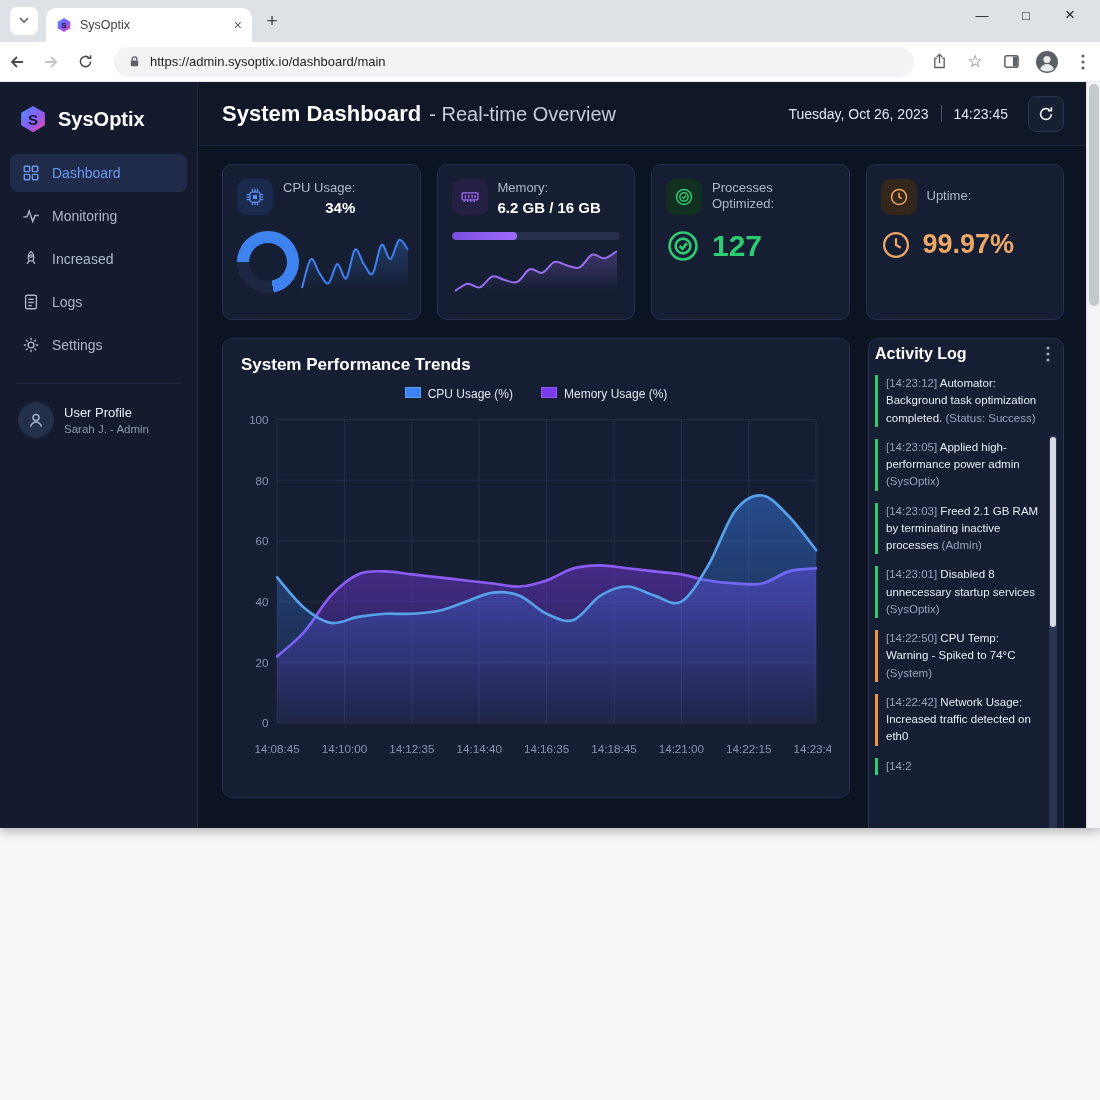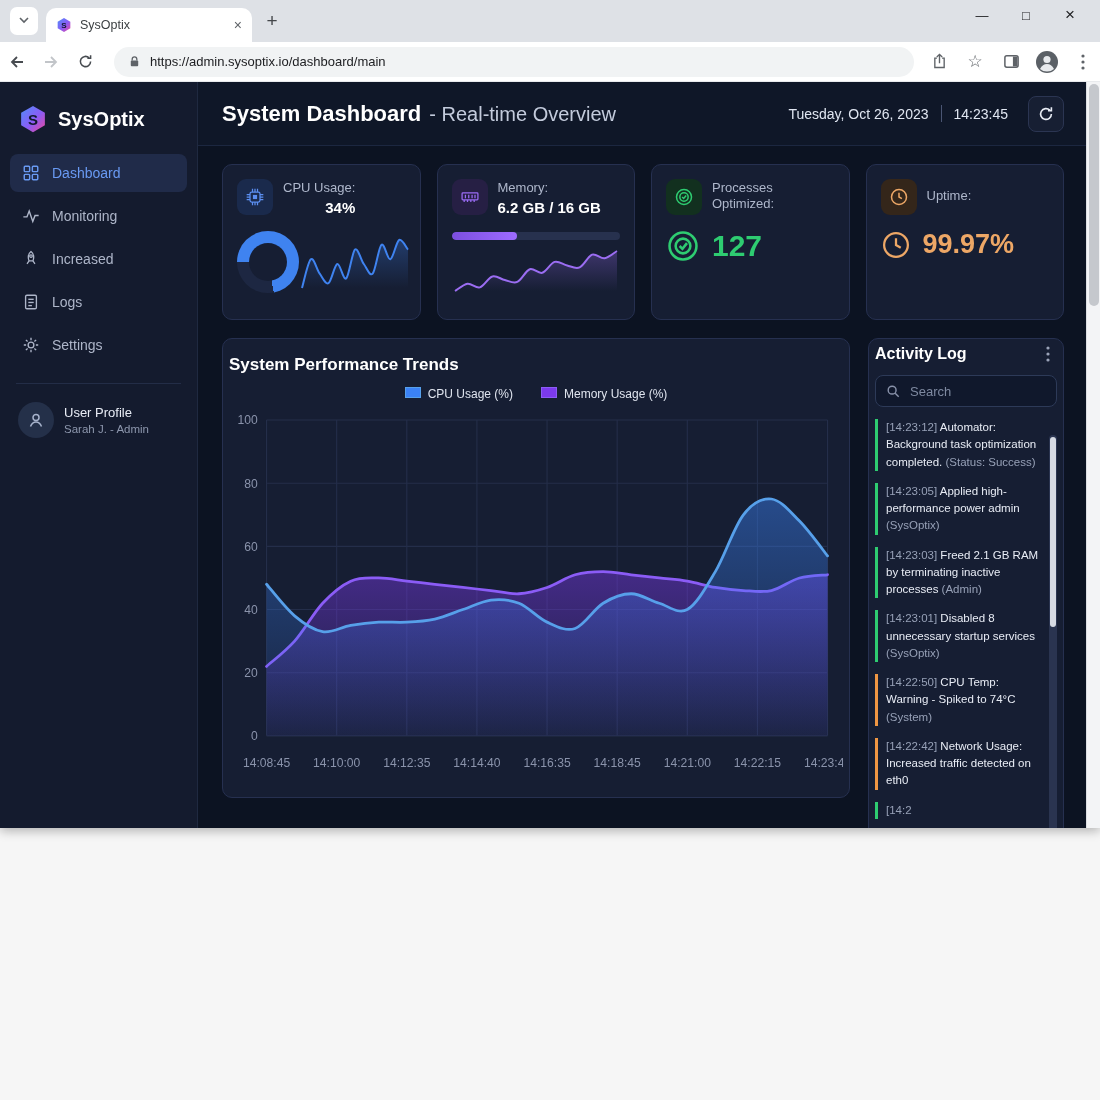--- a/index.html
+++ b/index.html
@@ -90,21 +90,21 @@
   .donut::after { content:""; position:absolute; inset:12px; border-radius:50%; background:#161e33; }
   .progress { height:8px; background:#27314e; border-radius:4px; margin-top:16px; overflow:hidden; }
   .progress-fill { height:100%; background:linear-gradient(90deg,#7c4fe0,#9d6bff); border-radius:4px; }
   .spark { margin-top:8px; }
   .big-row { display:flex; align-items:center; gap:12px; margin-top:14px; }
   .big-green { font-size:30px; font-weight:bold; color:#2ecc71; }
   .big-orange { font-size:27px; font-weight:bold; color:#eda766; }
 
   
   .lower-row { display:flex; gap:18px; margin-top:18px; align-items:flex-start; }
-  .chart-card { flex:1; min-width:0; height:460px; padding:16px 6px; }
+  .chart-card { flex:1; min-width:0; height:460px; padding:16px 18px; }
   .chart-title { font-size:17px; font-weight:bold; color:#fff; }
   .legend { display:flex; justify-content:center; gap:28px; margin-top:12px; font-size:12px; color:#dfe4ee; }
   .legend-item { display:flex; cursor:pointer; }
   .sw { display:inline-block; width:16px; height:11px; margin-right:7px; border:1px solid rgba(255,255,255,.45); }
   #perf-chart { margin-top:8px; }
   #perf-chart text { fill:#8a93ab; font-size:11px; font-family:"Liberation Sans",sans-serif; }
 
   
   .activity-card { width:196px; flex-shrink:0; height:520px; padding:6px; position:relative; }
   .act-header { display:flex; justify-content:space-between; align-items:center; }
@@ -500,29 +500,20 @@
             <div class="act-header">
               <span class="act-title">Activity Log</span>
               <button class="kebab">
                 <svg width="4" height="16" viewBox="0 0 4 16">
                     <circle cx="2" cy="2" r="1.6" fill="currentColor"></circle>
                     <circle cx="2" cy="8" r="1.6" fill="currentColor"></circle>
                     <circle cx="2" cy="14" r="1.6" fill="currentColor"></circle>
                   </svg>
               </button>
             </div>
-            <div class="search">
-              <span style="display:flex">
-                <svg width="14" height="14" viewBox="0 0 16 16" fill="none" stroke="#8a93ab" stroke-width="1.6">
-                    <circle cx="7" cy="7" r="4.5"></circle>
-                    <line x1="10.5" y1="10.5" x2="14.5" y2="14.5"></line>
-                  </svg>
-              </span>
-              <input placeholder="Search" style="">
-            </div>
             <div class="log-list">
   <div class="log-entry success"><span class="log-time">[14:23:12] </span><span class="log-text">Automator: Background task optimization completed. </span><span class="log-meta">(Status: Success)</span></div>
 
   <div class="log-entry success"><span class="log-time">[14:23:05] </span><span class="log-text">Applied high-performance power admin </span><span class="log-meta">(SysOptix)</span></div>
 
   <div class="log-entry success"><span class="log-time">[14:23:03] </span><span class="log-text">Freed 2.1 GB RAM by terminating inactive processes </span><span class="log-meta">(Admin)</span></div>
 
   <div class="log-entry success"><span class="log-time">[14:23:01] </span><span class="log-text">Disabled 8 unnecessary startup services </span><span class="log-meta">(SysOptix)</span></div>
 
   <div class="log-entry warning"><span class="log-time">[14:22:50] </span><span class="log-text">CPU Temp: Warning - Spiked to 74°C </span><span class="log-meta">(System)</span></div>

